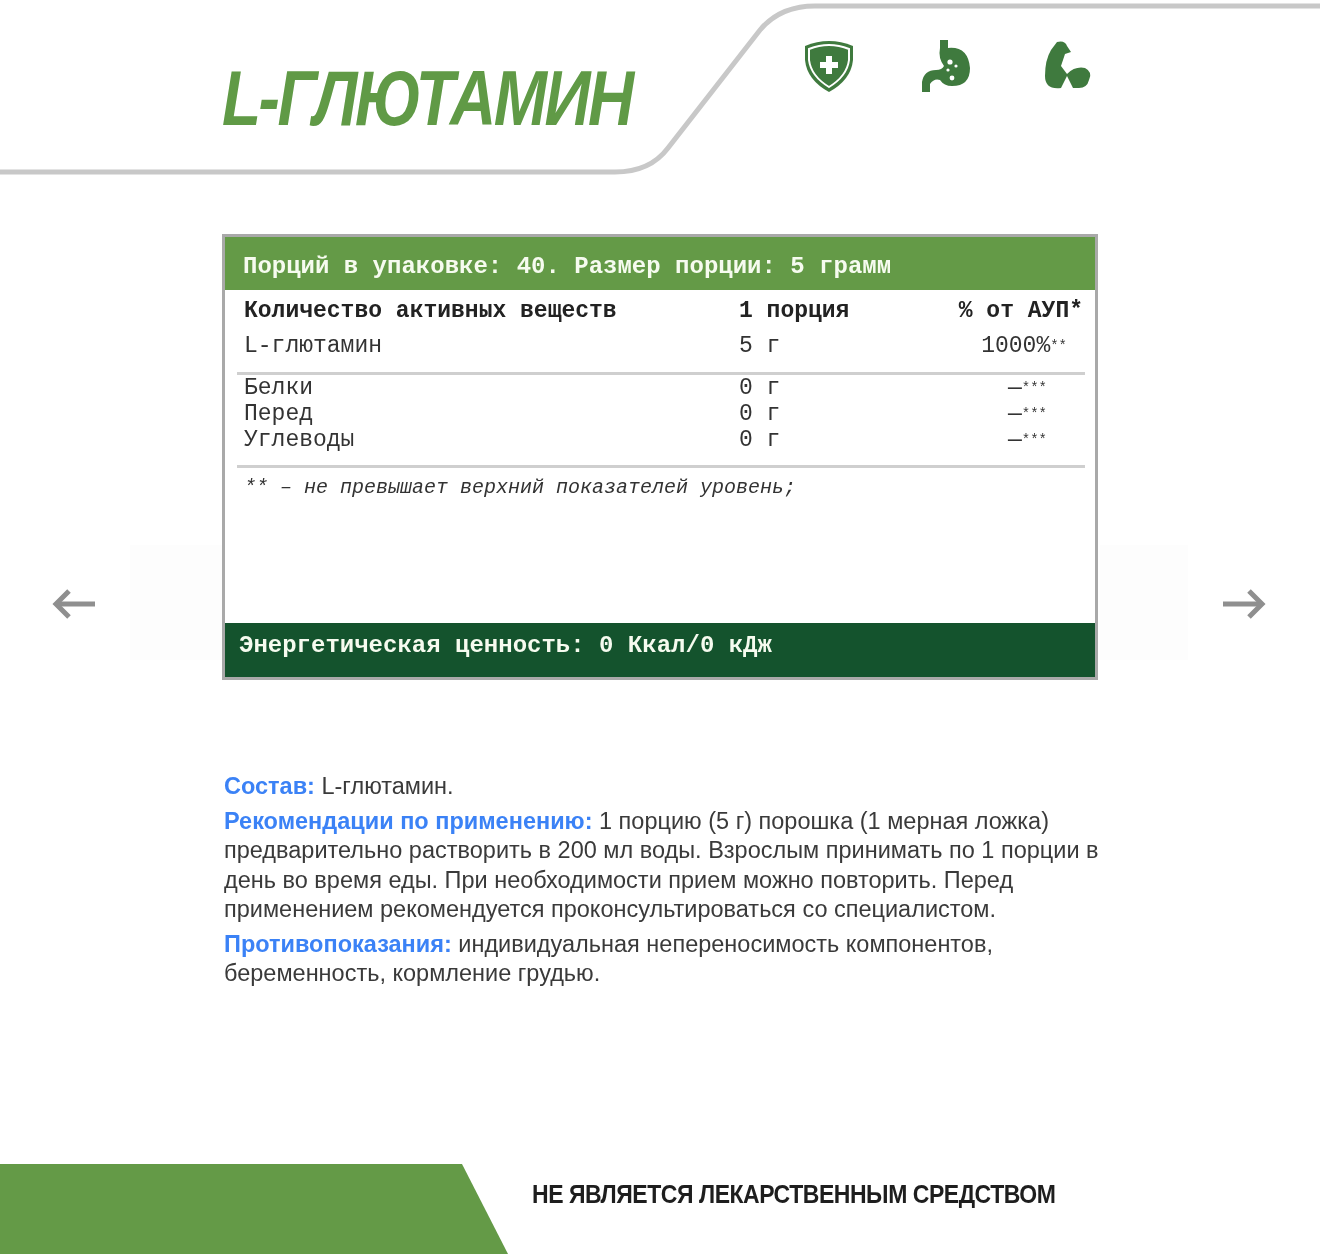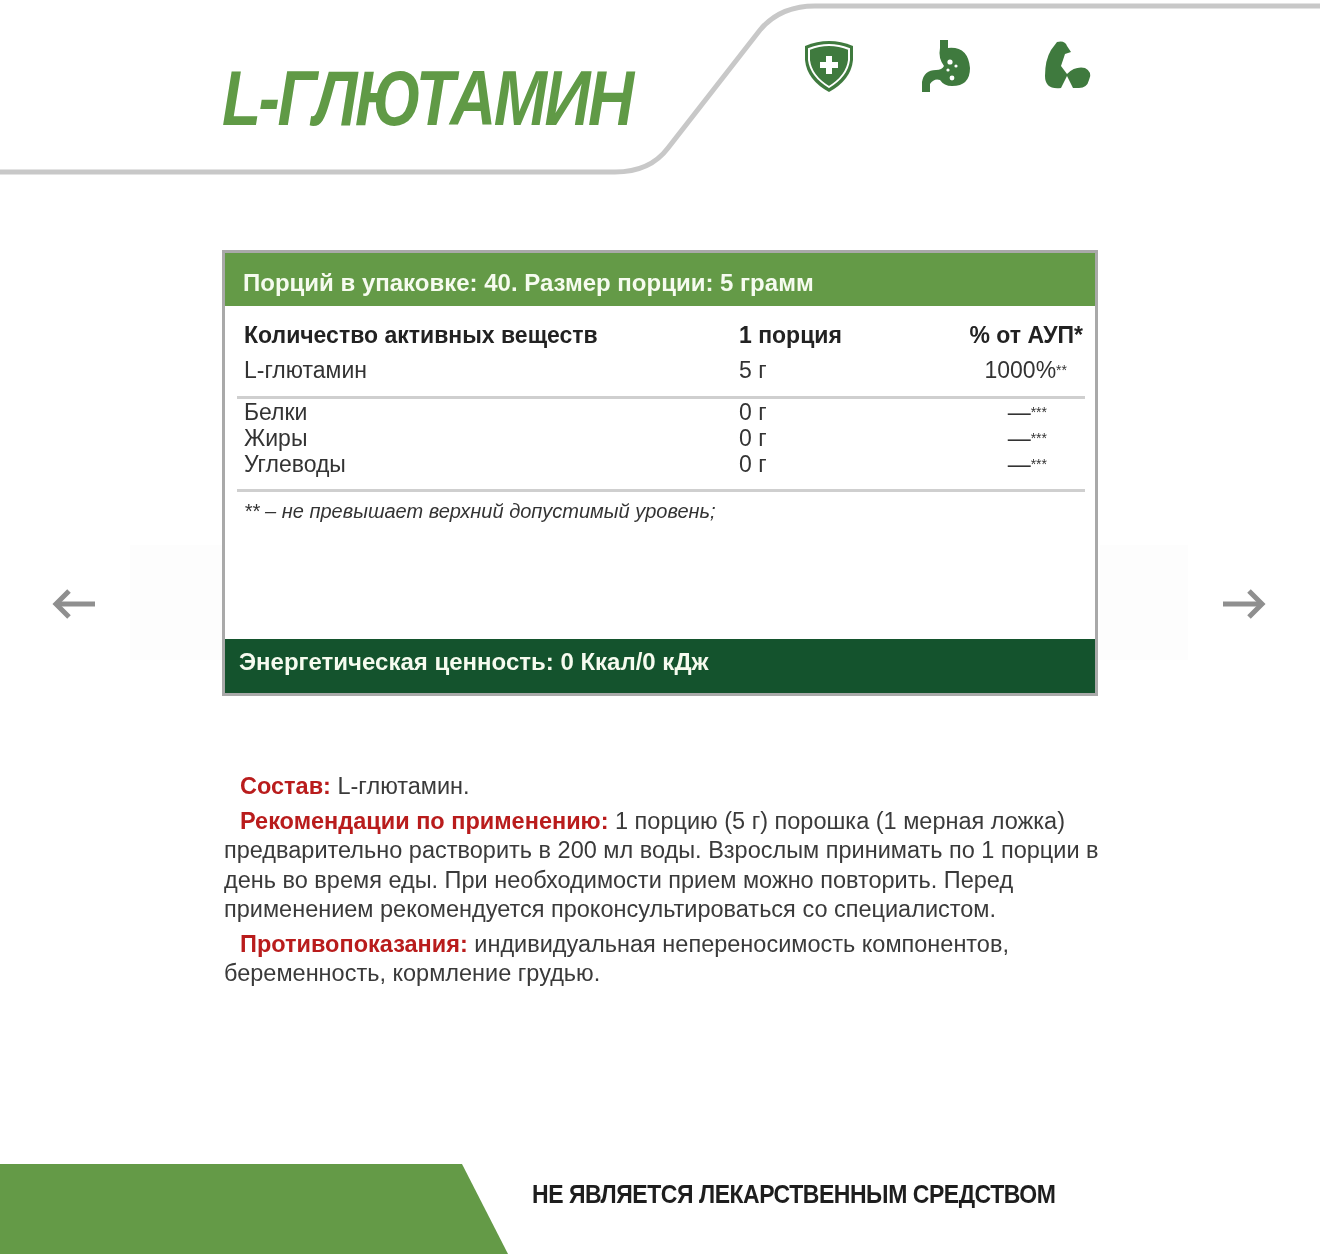--- a/index.html
+++ b/index.html
@@ -20,32 +20,32 @@
 
     .nav-arrow {
       position: absolute; top: 582px; width: 48px; height: 44px;
       display: flex; align-items: center; justify-content: center; cursor: pointer;
     }
     .nav-prev { left: 50px; }
     .nav-next { left: 1220px; }
     .side-panel { position: absolute; top: 545px; height: 115px; background: #fdfdfd; }
 
     .table {
-      position: absolute; left: 222px; top: 250px; width: 876px; height: 446px;
-      border: 3px solid #a9a9a9; background: #fff;
+      position: absolute; left: 222px; top: 234px; width: 876px; height: 446px;
+      border: 3px solid #a9a9a9; background: #fff; font-family: Liberation Mono, monospace;
     }
     .table-head {
       height: 53px; background: #649a47; color: #f6fbef;
       font-weight: 700; font-size: 24px; line-height: 60px; padding-left: 18px;
     }
     .row { position: relative; height: 30px; font-size: 23px; }
     .row .c1 { position: absolute; left: 19px; }
     .row .c2 { position: absolute; left: 514px; width: 120px; text-align: left; }
     .row .c3 { position: absolute; right: 12px; width: 170px; text-align: right; }
-    .row.hdr { margin-top: 10px; font-weight: 700; color: #222; height: 38px; }
+    .row.hdr { margin-top: 2px; font-weight: 700; color: #222; height: 38px; }
     .row.val { color: #333; height: 32px; }
     .c3 .sup { font-size: 14px; vertical-align: top; }
     .divider { margin: 6px 10px 0 12px; height: 3px; background: #cfcfcf; }
     .macros { padding-top: 0; }
     .macros .row { height: 26px; line-height: 26px; color: #333; }
     .macros .c3 { right: 48px; }
     .notes {
       padding: 8px 0 0 19px; font-size: 20px; font-style: italic; line-height: 23.5px;
       color: #333; width: 850px;
     }
@@ -53,21 +53,21 @@
       position: absolute; left: 0; right: 0; bottom: 0; height: 54px;
       background: #14532d; color: #f6fbef; font-weight: 700; font-size: 24px;
       line-height: 46px; padding-left: 14px;
     }
 
     .composition {
       position: absolute; left: 224px; top: 772px; width: 880px;
       font-size: 23.5px; line-height: 29.5px; color: #3a3a3a;
     }
     .composition p { margin-bottom: 5px; }
-    .composition b { color: #b91c1c; margin-left: 16px; }
+    .composition b { color: #3b82f6; }
 
     .footer-band { position: absolute; left: 0; top: 1164px; width: 510px; height: 90px; }
     .footer-text {
       position: absolute; left: 532px; top: 1180px; font-size: 25px; font-weight: 700;
       color: #1e1e1e; letter-spacing: -0.5px; transform: scaleX(0.92); transform-origin: left top;
     }
   </style>
 </head>
 <body>
 
@@ -137,35 +137,35 @@
 
   <div class="divider" style="margin-top:10px;"></div>
 
   <div class="macros">
     <div class="row">
       <span class="c1">Белки</span>
       <span class="c2">0 г</span>
       <span class="c3"><span>—</span><span class="sup">***</span></span>
     </div>
     <div class="row">
-      <span class="c1">Жиры</span>
+      <span class="c1">Перед</span>
       <span class="c2">0 г</span>
       <span class="c3"><span>—</span><span class="sup">***</span></span>
     </div>
     <div class="row">
       <span class="c1">Углеводы</span>
       <span class="c2">0 г</span>
       <span class="c3"><span>—</span><span class="sup">***</span></span>
     </div>
   </div>
 
   <div class="divider" style="margin-top:12px;"></div>
 
   <div class="notes">
-    <div>** – не превышает верхний допустимый уровень;</div>
+    <div>** – не превышает верхний показателей уровень;</div>
   </div>
 
   <div class="table-foot">Энергетическая ценность: 0 Ккал/0 кДж</div>
 </div>
 
 <div class="composition">
   <p>
     <b>Состав:</b><span> L-глютамин.</span>
   </p>
   <p>

